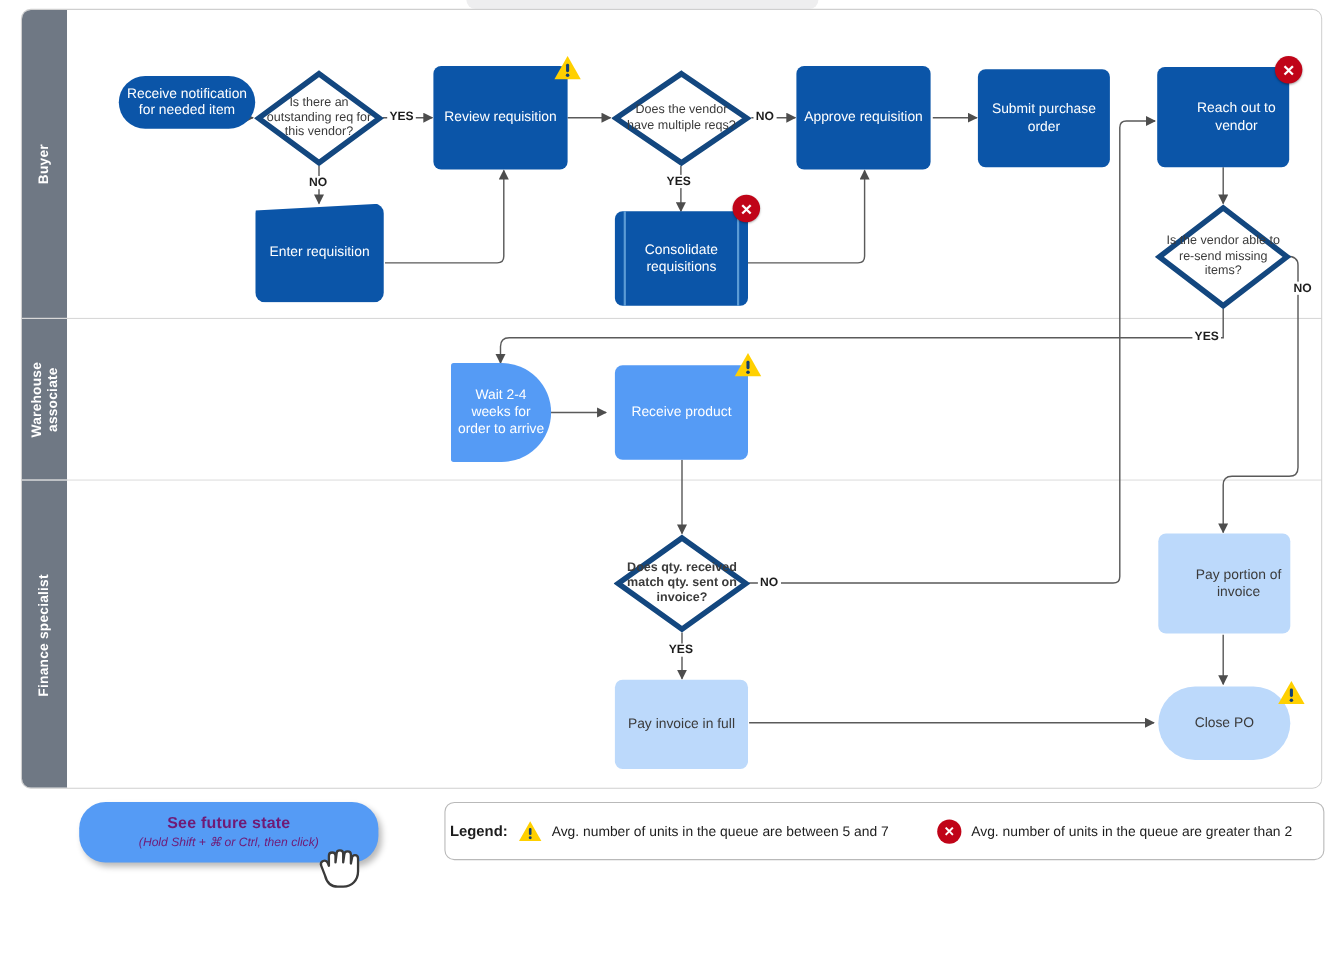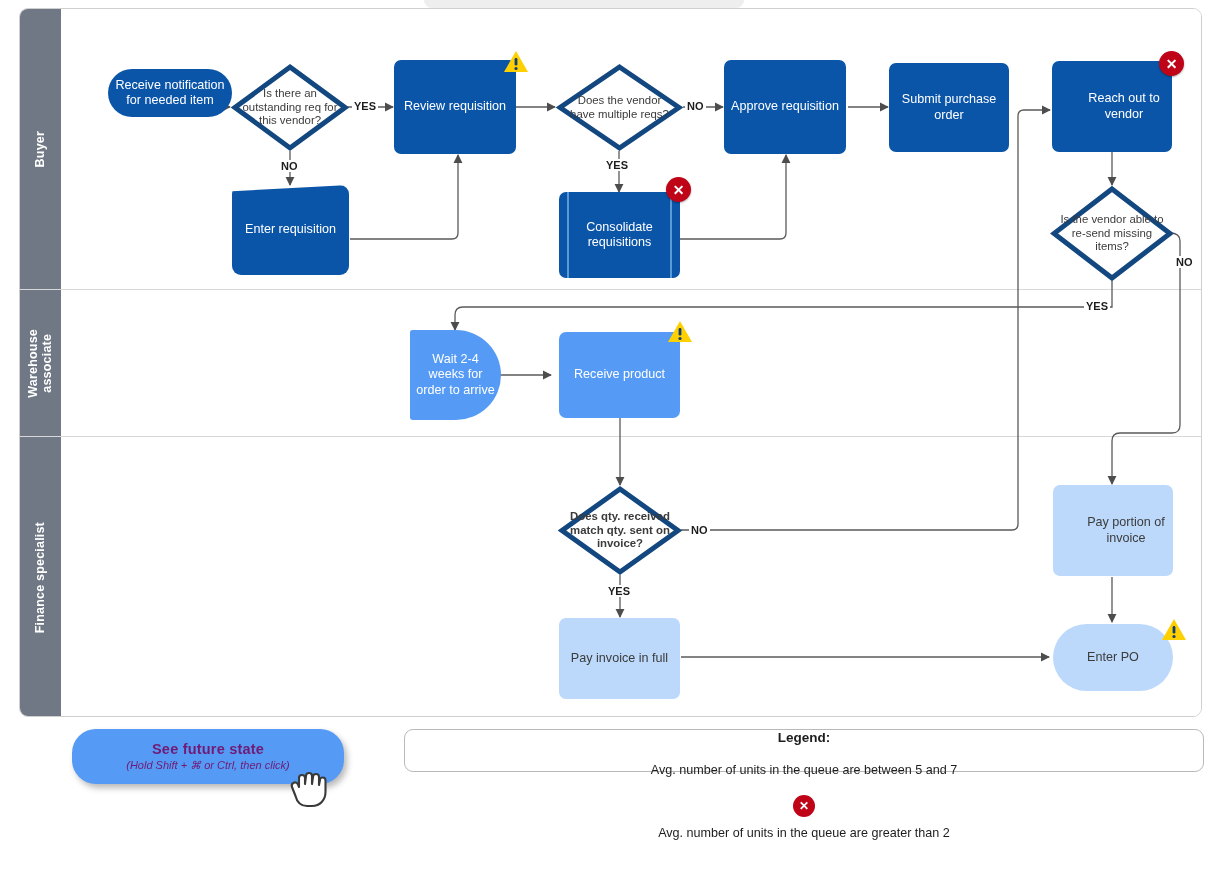--- a/index.html
+++ b/index.html
@@ -153,28 +153,27 @@
   }
   .fs-btn .fs-sub {
     font-size: 11px; font-style: italic; margin-top: 2px;
   }
   .cursor-hand { position: absolute; left: 288px; top: 762px; z-index: 40; }
 
   
   .legend {
     position: absolute;
     left: 404px; top: 729px;
-    width: 800px; height: 43px;
+    width: 800px; height: 53px;
     border: 1px solid #b9b9b9;
     border-radius: 9px;
     background: #ffffff;
     display: flex; align-items: center;
-    padding: 0 16px;
+    padding: 0 4px;
     gap: 9px;
-    flex-direction: column;
   }
   .legend .lg-title { font-size: 13.5px; font-weight: bold; color: #1d1d1d; }
   .legend .lg-txt { font-size: 12.6px; color: #1d1d1d; white-space: nowrap; }
   .legend .lg-gap { width: 26px; }
   .lg-err {
     width: 22px; height: 22px; border-radius: 50%;
     background: #c00418; color: #fff;
     display: flex; align-items: center; justify-content: center;
     font-size: 12px; font-weight: bold; line-height: 1; flex: 0 0 auto;
   }
@@ -307,21 +306,21 @@
 
   <div class="node n-light sh-proc" style="left:1053px; top:485px; width:120px; height:91px;padding-left:32px;">
     <span class="lbl">Pay portion of invoice</span>
   </div>
 
   <div class="node n-light sh-proc" style="left:559px; top:618px; width:121px; height:81px;">
     <span class="lbl">Pay invoice in full</span>
   </div>
 
   <div class="node n-light sh-term" style="left:1053px; top:624px; width:120px; height:67px;">
-    <span class="lbl">Enter PO</span>
+    <span class="lbl">Close PO</span>
   </div>
   <svg class="badge-warn" style="left:1161px; top:617px;" viewBox="0 0 26 26">
     <path d="M13 2 L25 23 L1 23 Z" fill="#ffd000"></path>
     <rect x="11.6" y="9" width="2.8" height="7.6" rx="1.3" fill="#123f73"></rect>
     <circle cx="13" cy="19.5" r="1.6" fill="#123f73"></circle>
   </svg>
 
   <div class="dia" style="left:231px; top:63px; width:118px; height:89px;">
     <svg class="dshape" viewBox="0 0 118 89" preserveAspectRatio="none">
       <path d="M59 4 L114 44.5 L59 85 L4 44.5 Z" fill="#ffffff" stroke="#13477f" stroke-width="5"></path>

